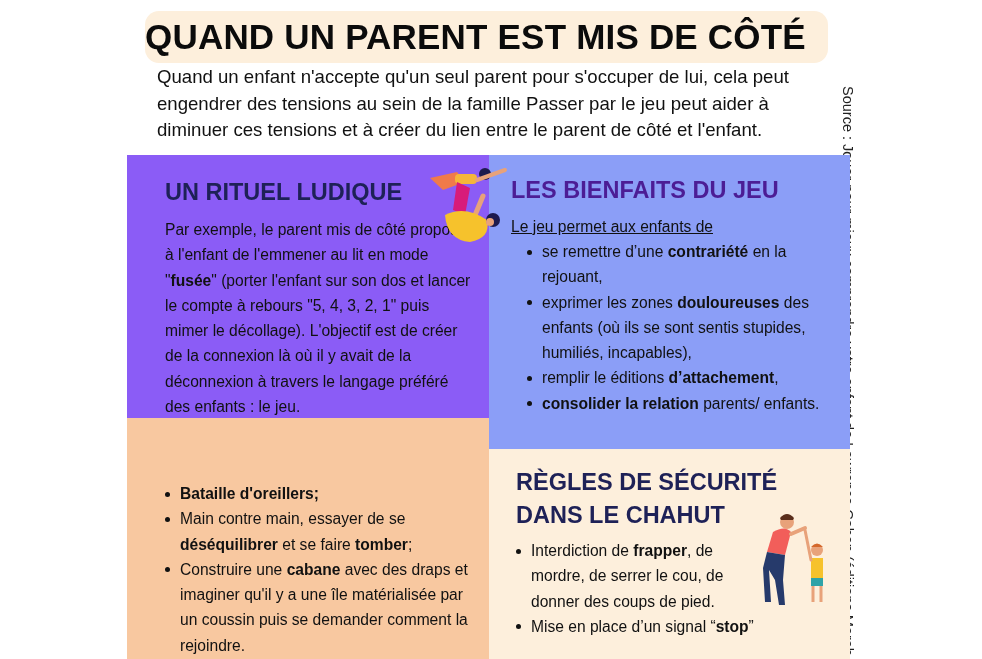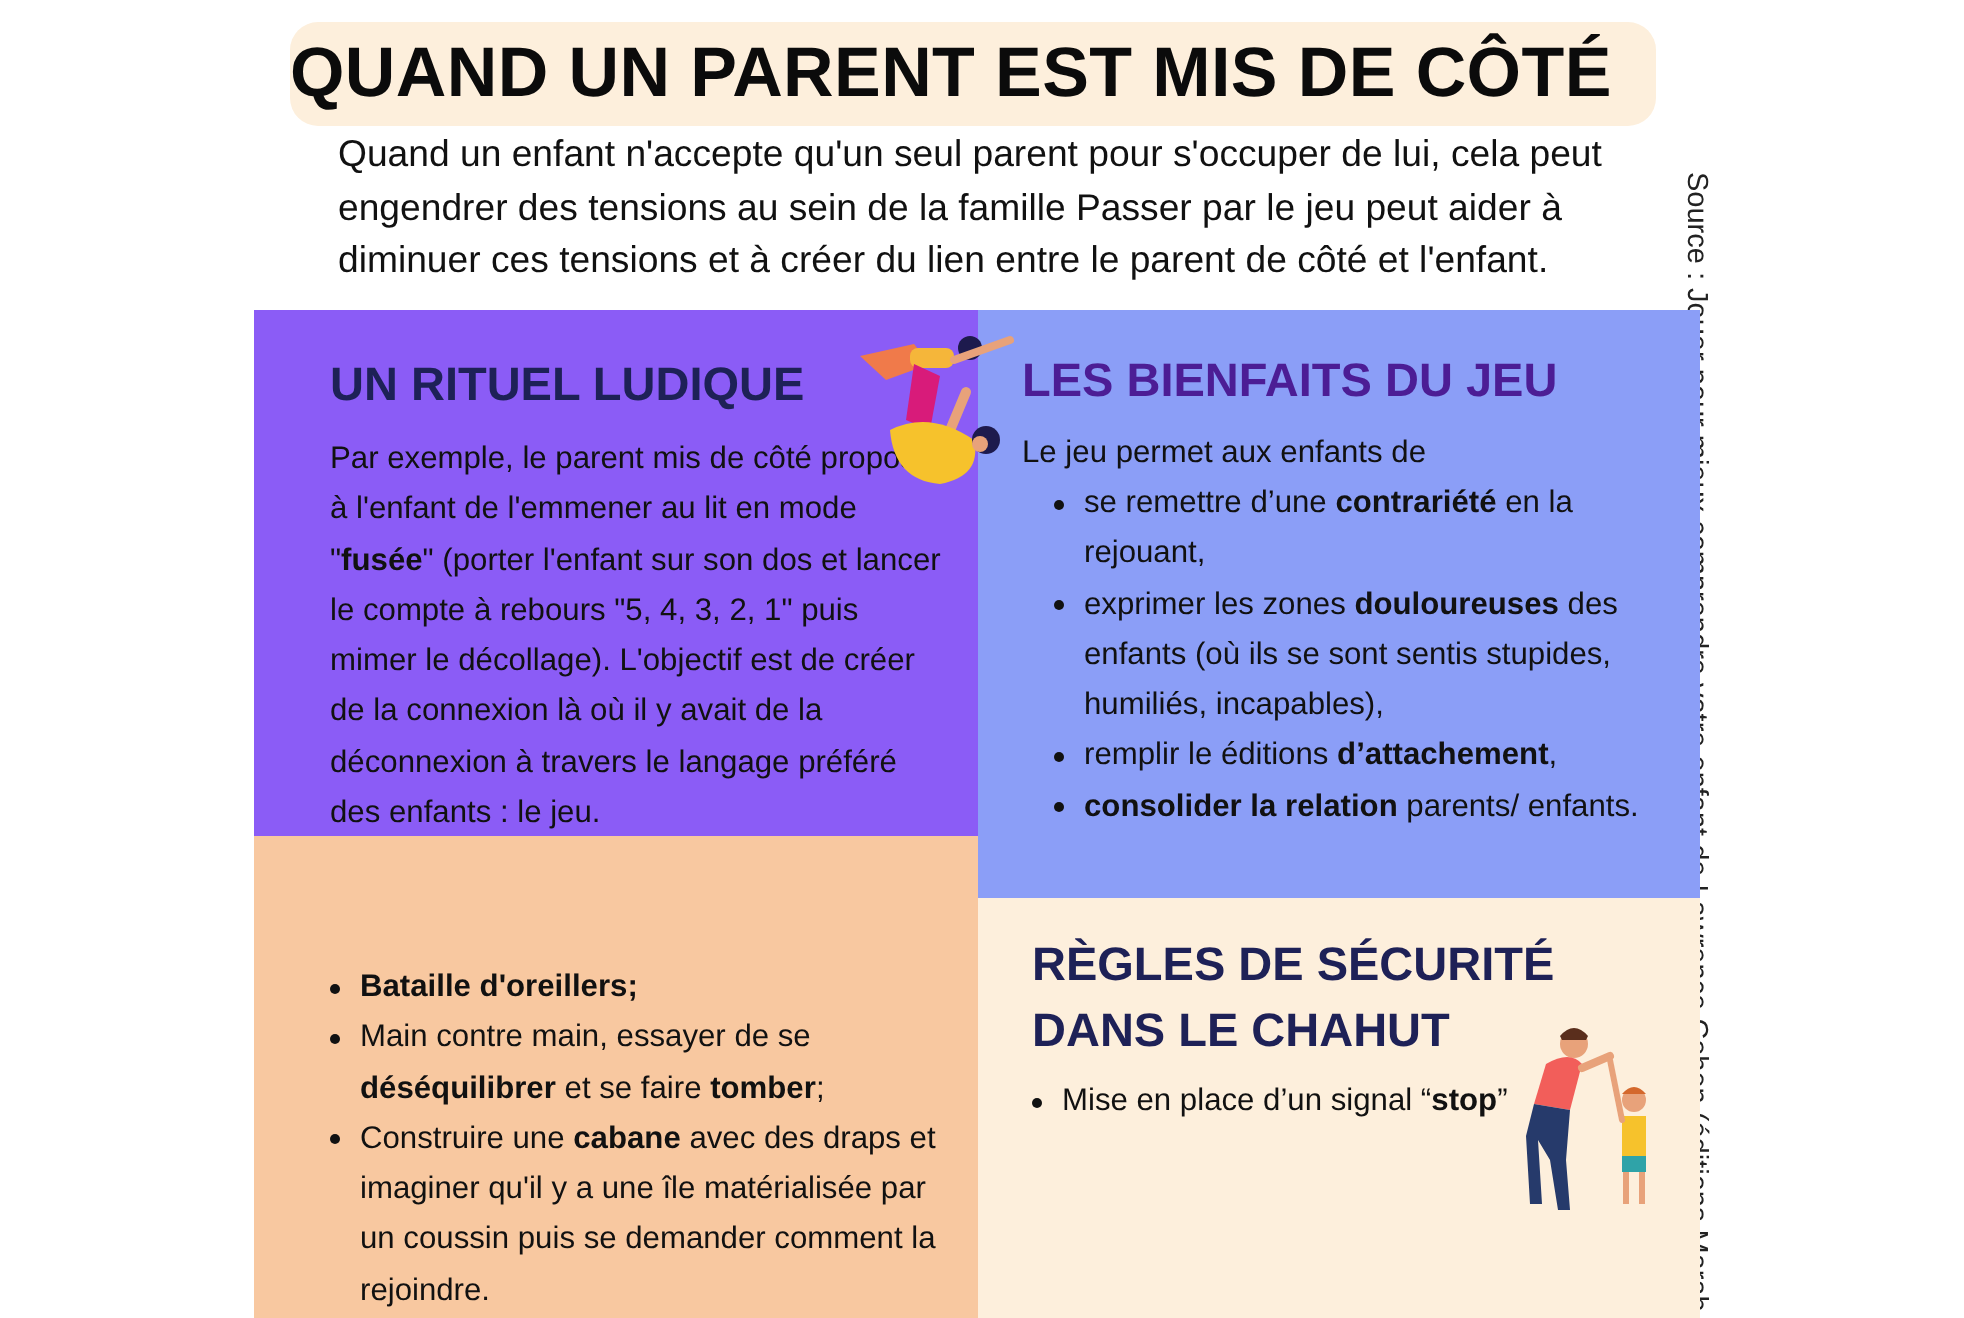--- a/index.html
+++ b/index.html
@@ -10,21 +10,21 @@
   .title-box {
     position:absolute; left:145px; top:11px; width:683px; height:52px;
     background:#fdefdc; border-radius:14px;
     display:flex; align-items:center; 
   }
   .title-box h1 {
     margin:0; font-size:35px; font-weight:bold; letter-spacing:0.2px; color:#0b0b0b;
     font-family:"Liberation Sans", sans-serif;
   }
   .intro {
-    position:absolute; left:169px; top:64px; width:680px;
+    position:absolute; left:157px; top:64px; width:680px;
     font-size:18.6px; line-height:26.5px; color:#111;
   }
   .panel { position:absolute; box-sizing:border-box; }
   .p-ritual { left:127px; top:155px; width:362px; height:263px; background:#8b5cf6; }
   .p-contact { left:127px; top:418px; width:362px; height:241px; background:#f8c8a0; }
   .p-benefits { left:489px; top:155px; width:361px; height:294px; background:#8b9ef7; }
   .p-safety { left:489px; top:449px; width:361px; height:210px; background:#fdefdc; }
   .panel h2 {
     margin:0; font-size:23.5px; font-weight:bold; color:#1e2157; line-height:30px;
     font-family:"Liberation Sans", sans-serif;
@@ -65,34 +65,35 @@
 <div class="panel p-contact">
   <ul class="body-text" style="position:absolute;left:38px;top:63px;width:310px;">
     <li><b>Bataille d'oreillers;</b></li>
     <li><span>Main contre main, essayer de se </span><b>déséquilibrer</b><span> et se faire </span><b>tomber</b><span>;</span></li>
     <li><span>Construire une </span><b>cabane</b><span> avec des draps  et imaginer qu'il y a une île matérialisée par un coussin puis se demander comment la rejoindre.</span></li>
   </ul>
 </div>
 
 <div class="panel p-benefits">
   <h2 style="position:absolute;left:22px;top:20px;">LES BIENFAITS DU JEU</h2>
-  <div class="body-text" style="position:absolute;left:22px;top:59px;">Le jeu permet aux enfants de</div>
+  <div class="body-text" style="position:absolute;left:22px;top:59px;text-decoration:underline;">Le jeu permet aux enfants de</div>
   <ul class="body-text" style="position:absolute;left:38px;top:84px;width:305px;">
     <li><span>se remettre d’une </span><b>contrariété</b><span> en la rejouant,</span></li>
     <li><span>exprimer les zones </span><b>douloureuses</b><span> des enfants (où ils se sont sentis stupides, humiliés, incapables),</span></li>
     <li><span>remplir le éditions </span><b>d’attachement</b><span>,</span></li>
     <li><span></span><b>consolider la relation</b><span> parents/ enfants.</span></li>
   </ul>
 </div>
 
 <div class="panel p-safety">
   <h2 style="position:absolute;left:27px;top:17px;line-height:33px;">
     <span>RÈGLES DE SÉCURITÉ</span><br><span>DANS LE CHAHUT</span>
   </h2>
   <ul class="body-text" style="position:absolute;left:27px;top:89px;width:250px;">
+    <li><span>Interdiction de </span><b>frapper</b><span>, de mordre, de serrer le cou, de donner des coups de pied.</span></li>
     <li style="white-space:nowrap;"><span>Mise en place d’un signal “</span><b>stop</b><span>”</span></li>
   </ul>
 </div>
 
 <svg class="illus" style="left:425px;top:160px;" width="90" height="85" viewBox="0 0 90 85">
 
   <path d="M5 18 L32 12 L40 22 L18 30 Z" fill="#f07a4a"></path>
 
   <rect x="30" y="14" width="22" height="10" rx="4" fill="#f5b63a"></rect>
   <circle cx="60" cy="14" r="6" fill="#1d1a4d"></circle>

